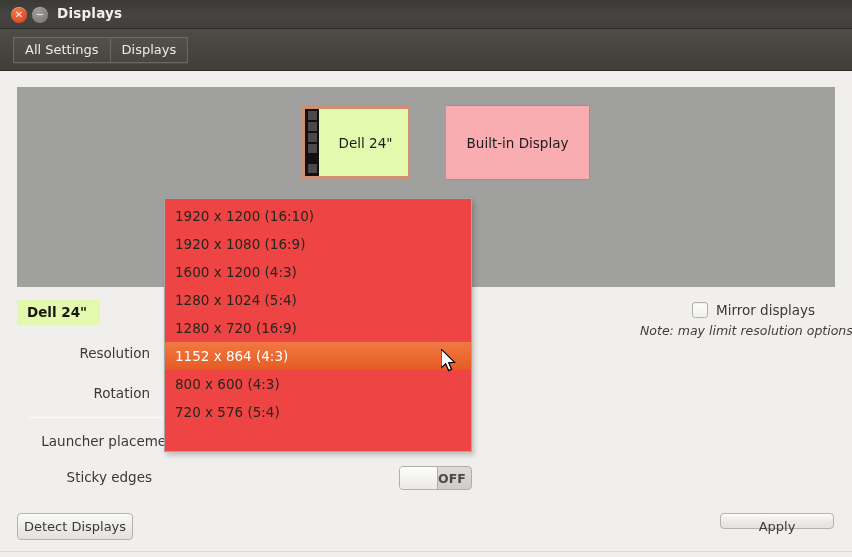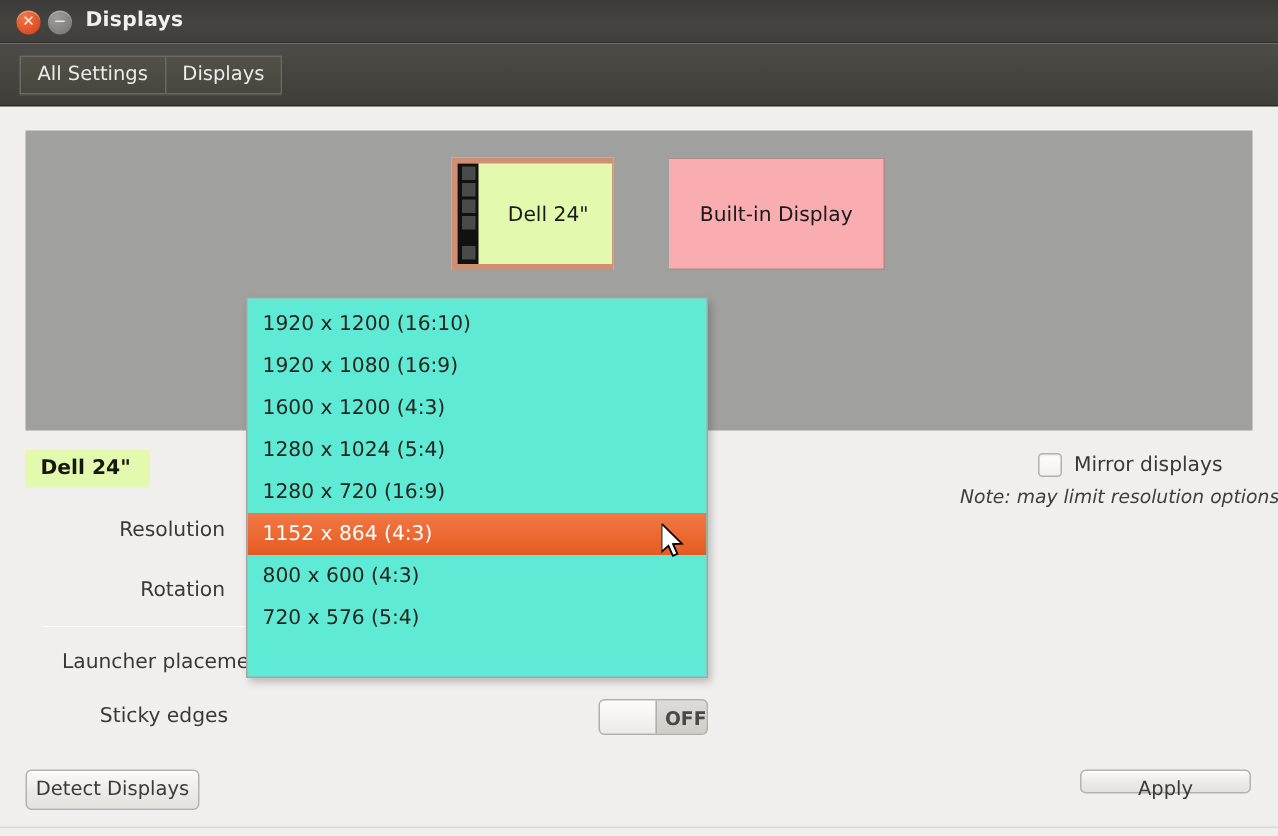--- a/index.html
+++ b/index.html
@@ -172,21 +172,21 @@
     background: linear-gradient(to bottom, #dedcd8 0%, #cfcdc8 100%);
     display: flex; align-items: center;
     cursor: pointer; overflow: hidden;
   }
   .toggle-knob {
     width: 38px; height: 100%;
     background: linear-gradient(to bottom, #fdfdfd 0%, #eceae7 100%);
     border-right: 1px solid #b1afab;
   }
   .toggle-text {
-    flex: 1; text-align: right;
+    flex: 1; text-align: left;
     font-size: 12.5px; font-weight: bold;
     color: #4a4945;
   }
 
   
   .btn {
     position: absolute;
     border: 1px solid #b4b2ae;
     border-radius: 4px;
     background: linear-gradient(to bottom, #fafaf9 0%, #eceae7 55%, #e4e2de 100%);
@@ -201,21 +201,21 @@
 
   .bottom-rule {
     position: absolute; left: 0; top: 551px;
     width: 852px; height: 1px; background: #dcdad7;
   }
 
   
   .dropdown {
     position: absolute; left: 164px; top: 198px;
     width: 308px; height: 254px;
-    background: #5eead4;
+    background: #ef4444;
     border: 1px solid #a8a6a2;
     box-shadow: 2px 3px 5px rgba(0,0,0,.22);
     z-index: 30;
     padding: 3px 0;
     overflow: hidden;
   }
   .ditem {
     height: 28px; line-height: 28px;
     padding-left: 10px;
     font-size: 13.5px;

